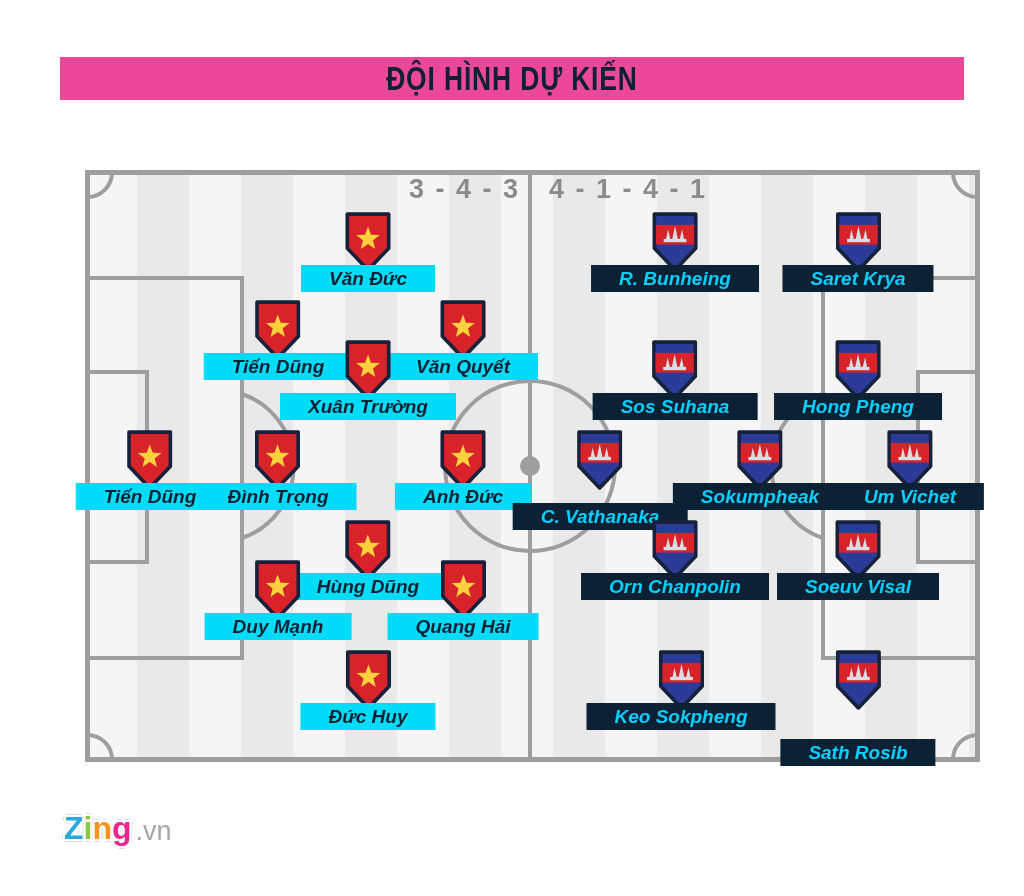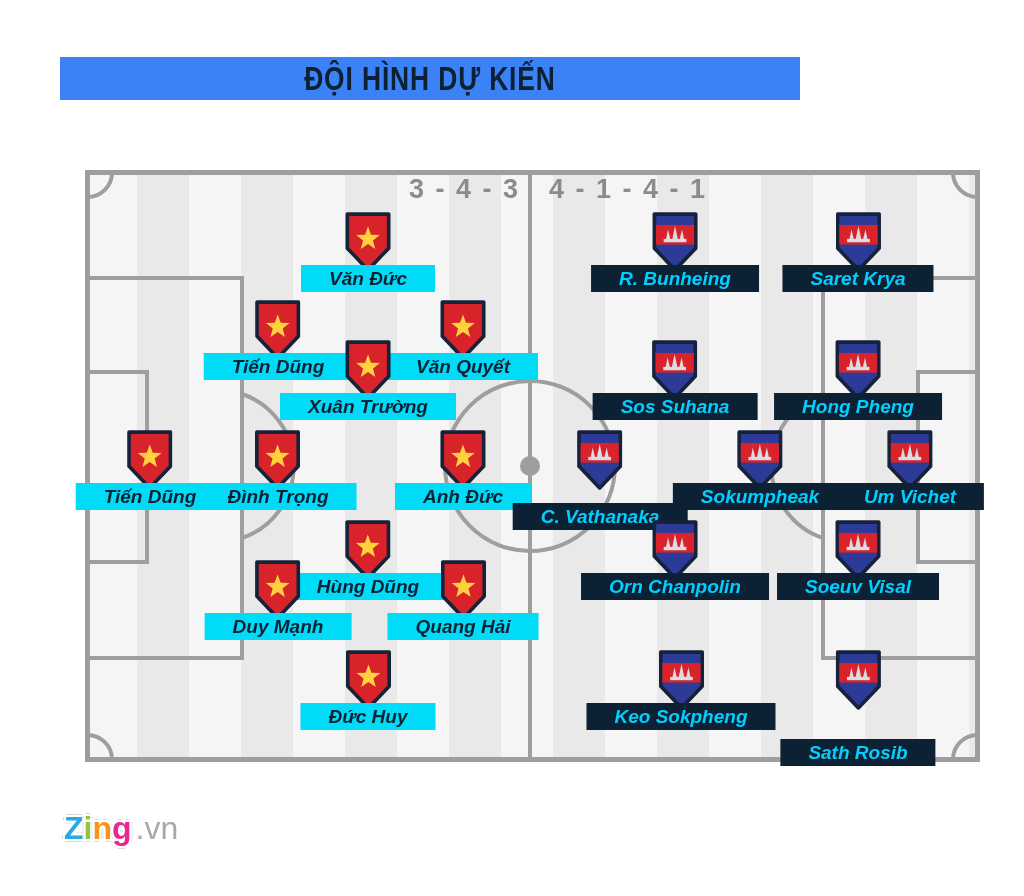--- a/index.html
+++ b/index.html
@@ -2,22 +2,22 @@
 <html><head>
 <meta charset="utf-8">
 <style>
   html,body{margin:0;padding:0;}
   body{
     width:1024px;height:896px;position:relative;overflow:hidden;
     background:#ffffff;font-family:"Liberation Sans",sans-serif;
   }
   
   .banner{
-    position:absolute;left:60px;top:57px;width:740px;height:43px;
-    background:#3b82f6;display:flex;align-items:center;justify-content:center;
+    position:absolute;left:60px;top:57px;width:904px;height:43px;
+    background:#ec4899;display:flex;align-items:center;justify-content:center;
   }
   .banner-title{
     color:#0d2134;font-weight:bold;font-size:30px;letter-spacing:1px;
     transform:scaleX(.88) scaleY(1.1);white-space:nowrap;
   }
   
   .pitch{
     position:absolute;left:65px;top:170px;width:895px;height:592px;
     background:repeating-linear-gradient(90deg,#f5f5f5 0 52px,#e9e9e9 52px 104px);
     margin-left:20px;
@@ -42,21 +42,21 @@
   .player.vietnam .plabel{background:#00dbf7;color:#0d2134;}
   .player.cambodia .plabel{background:#0d2134;color:#00cfff;}
   
   .logo{position:absolute;left:64px;top:810px;display:flex;align-items:flex-end;}
   .logo-word{font-weight:bold;font-size:32px;letter-spacing:0px;
     text-shadow:
       -2px 0 0 #fff, 2px 0 0 #fff, 0 -2px 0 #fff, 0 2px 0 #fff,
       -2px -2px 0 #fff, 2px 2px 0 #fff, -2px 2px 0 #fff, 2px -2px 0 #fff,
       -3px 0 0 #d9d9d9, 3px 0 0 #d9d9d9, 0 3px 0 #d9d9d9, 0 -3px 0 #d9d9d9;
   }
-  .logo-suffix{color:#a6a8ab;font-size:32px;margin-left:4px;}
+  .logo-suffix{color:#a6a8ab;font-size:27px;margin-left:4px;}
 </style>
 </head>
 <body>
 
 <div class="banner">
   <span class="banner-title">ĐỘI HÌNH DỰ KIẾN</span>
 </div>
 
 <div class="pitch">
   <svg class="markings" viewBox="0 0 895 592" fill="none" stroke="#9e9e9e" stroke-width="4">

